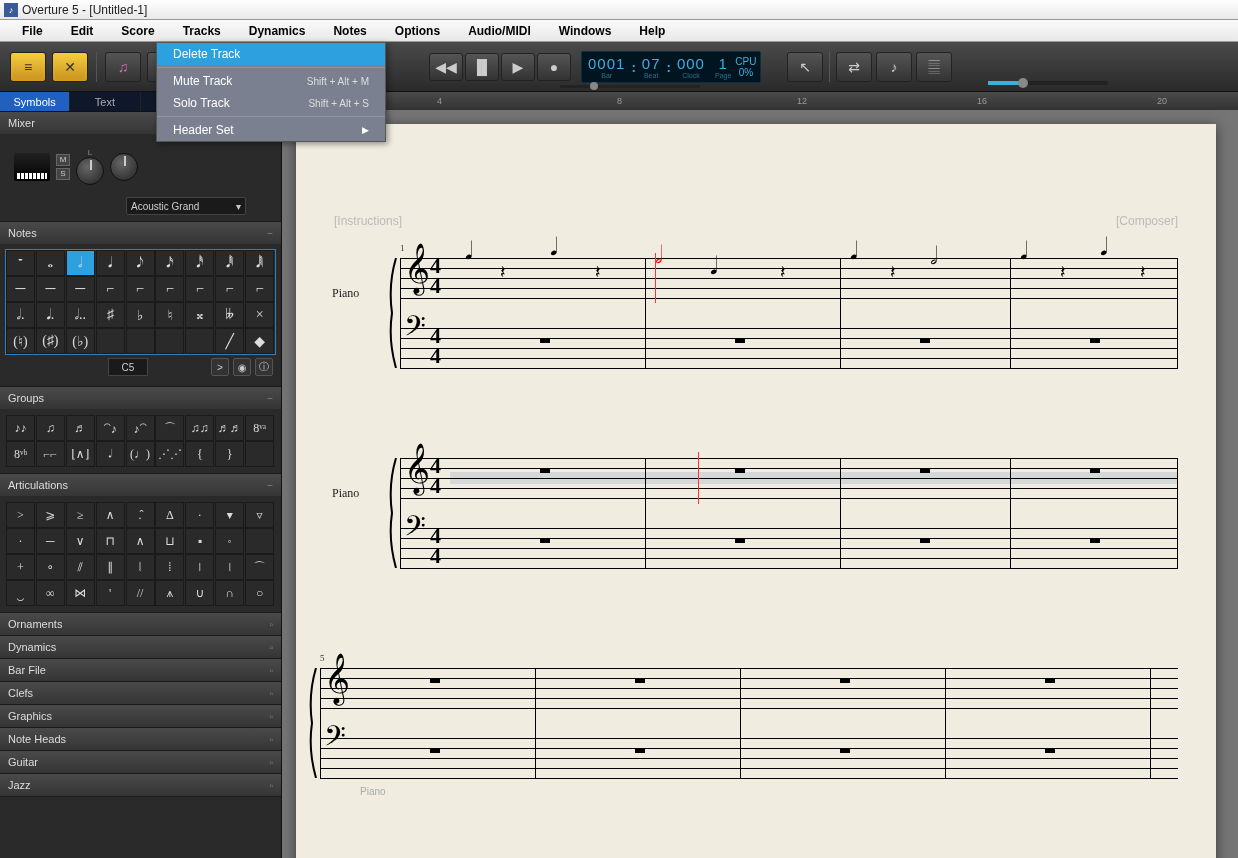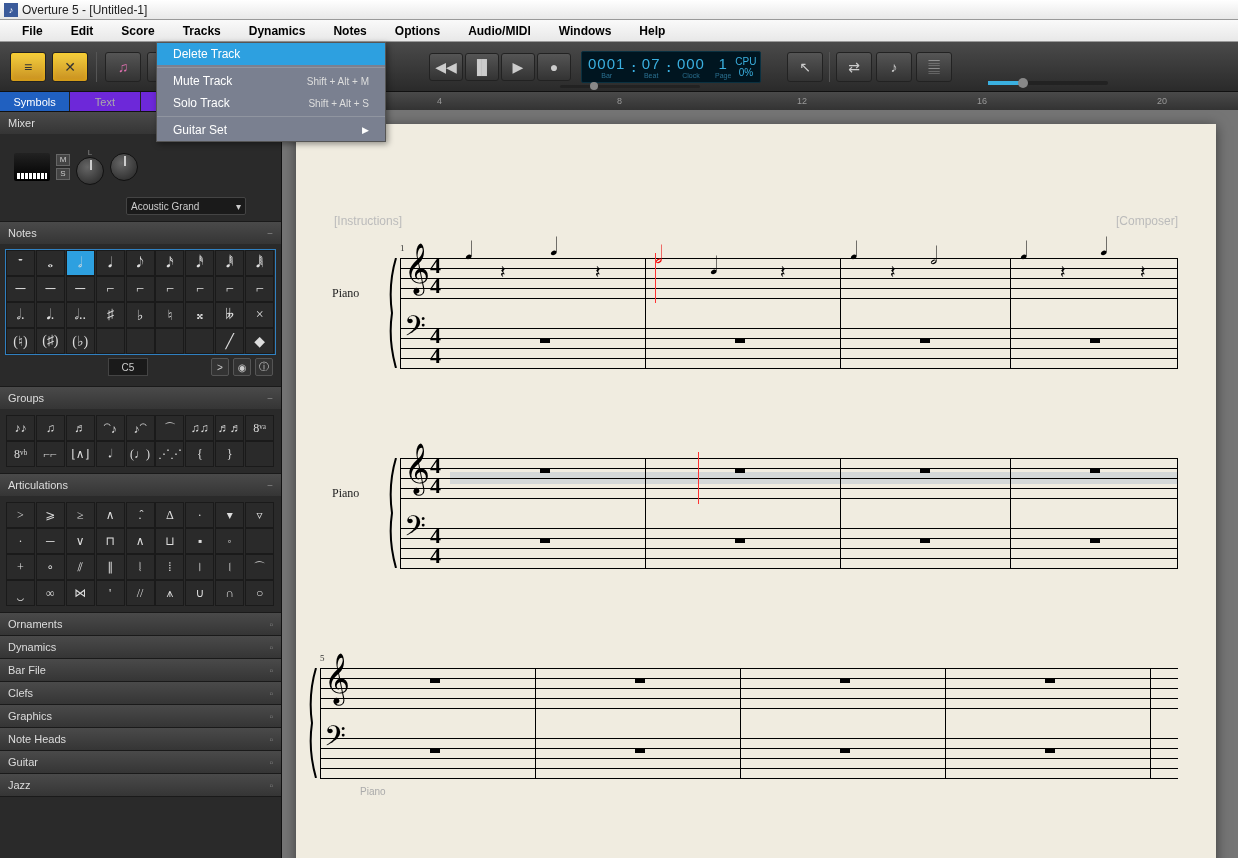--- a/index.html
+++ b/index.html
@@ -37,21 +37,21 @@
 .dd-item.disabled { color: #aab; }
 .dd-sep { height: 1px; background: #9095a0; margin: 2px 0; }
 .dd-shortcut { font-size: 10px; color: #ddd; }
 .dd-arrow { font-size: 9px; }
 
 
 .main { display: flex; height: calc(100% - 92px); }
 
 
 .left-panel { width: 282px; background: #2a2a2a; overflow-y: auto; border-right: 1px solid #111; }
-.tabs { display: flex; height: 20px; background: #6d28d9; font-size: 11px; border-bottom: 1px solid #111; }
+.tabs { display: flex; height: 20px; background: #0f172a; font-size: 11px; border-bottom: 1px solid #111; }
 .tab { flex: 1; display: flex; align-items: center; justify-content: center; color: #aaa; cursor: pointer; border-right: 1px solid #222; }
 .tab.active { background: #2060c0; color: #fff; }
 
 .panel-section { border-bottom: 1px solid #1a1a1a; }
 .panel-header { height: 22px; background: linear-gradient(#4a4a4a, #353535); display: flex; align-items: center; justify-content: space-between; padding: 0 8px; font-size: 11px; color: #ddd; cursor: pointer; }
 .panel-header .collapse { font-size: 10px; color: #888; }
 .panel-body { padding: 6px; background: #2a2a2a; }
 
 .mixer-body { display: flex; align-items: center; gap: 6px; padding: 8px; }
 .piano-icon { width: 36px; height: 28px; background: linear-gradient(#222, #000); border-radius: 2px; position: relative; }
@@ -134,21 +134,21 @@
   <div class="dd-item">
       <span>Mute Track</span>
       <span class="dd-shortcut">Shift + Alt + M</span>
     </div>
   <div class="dd-item">
       <span>Solo Track</span>
       <span class="dd-shortcut">Shift + Alt + S</span>
     </div>
   <div class="dd-sep"></div>
   <div class="dd-item">
-      <span>Guitar Set</span>
+      <span>Header Set</span>
       <span class="dd-arrow">▶</span>
     </div>
 </div>
 
 <div class="toolbar" style="position:relative;">
   <div class="tb-btn yellow">≡</div>
   <div class="tb-btn yellow">✕</div>
   <div class="tb-sep"></div>
   <div class="tb-btn" style="color:#e070b0;">♫</div>
   <div class="tb-btn">⌒</div>

